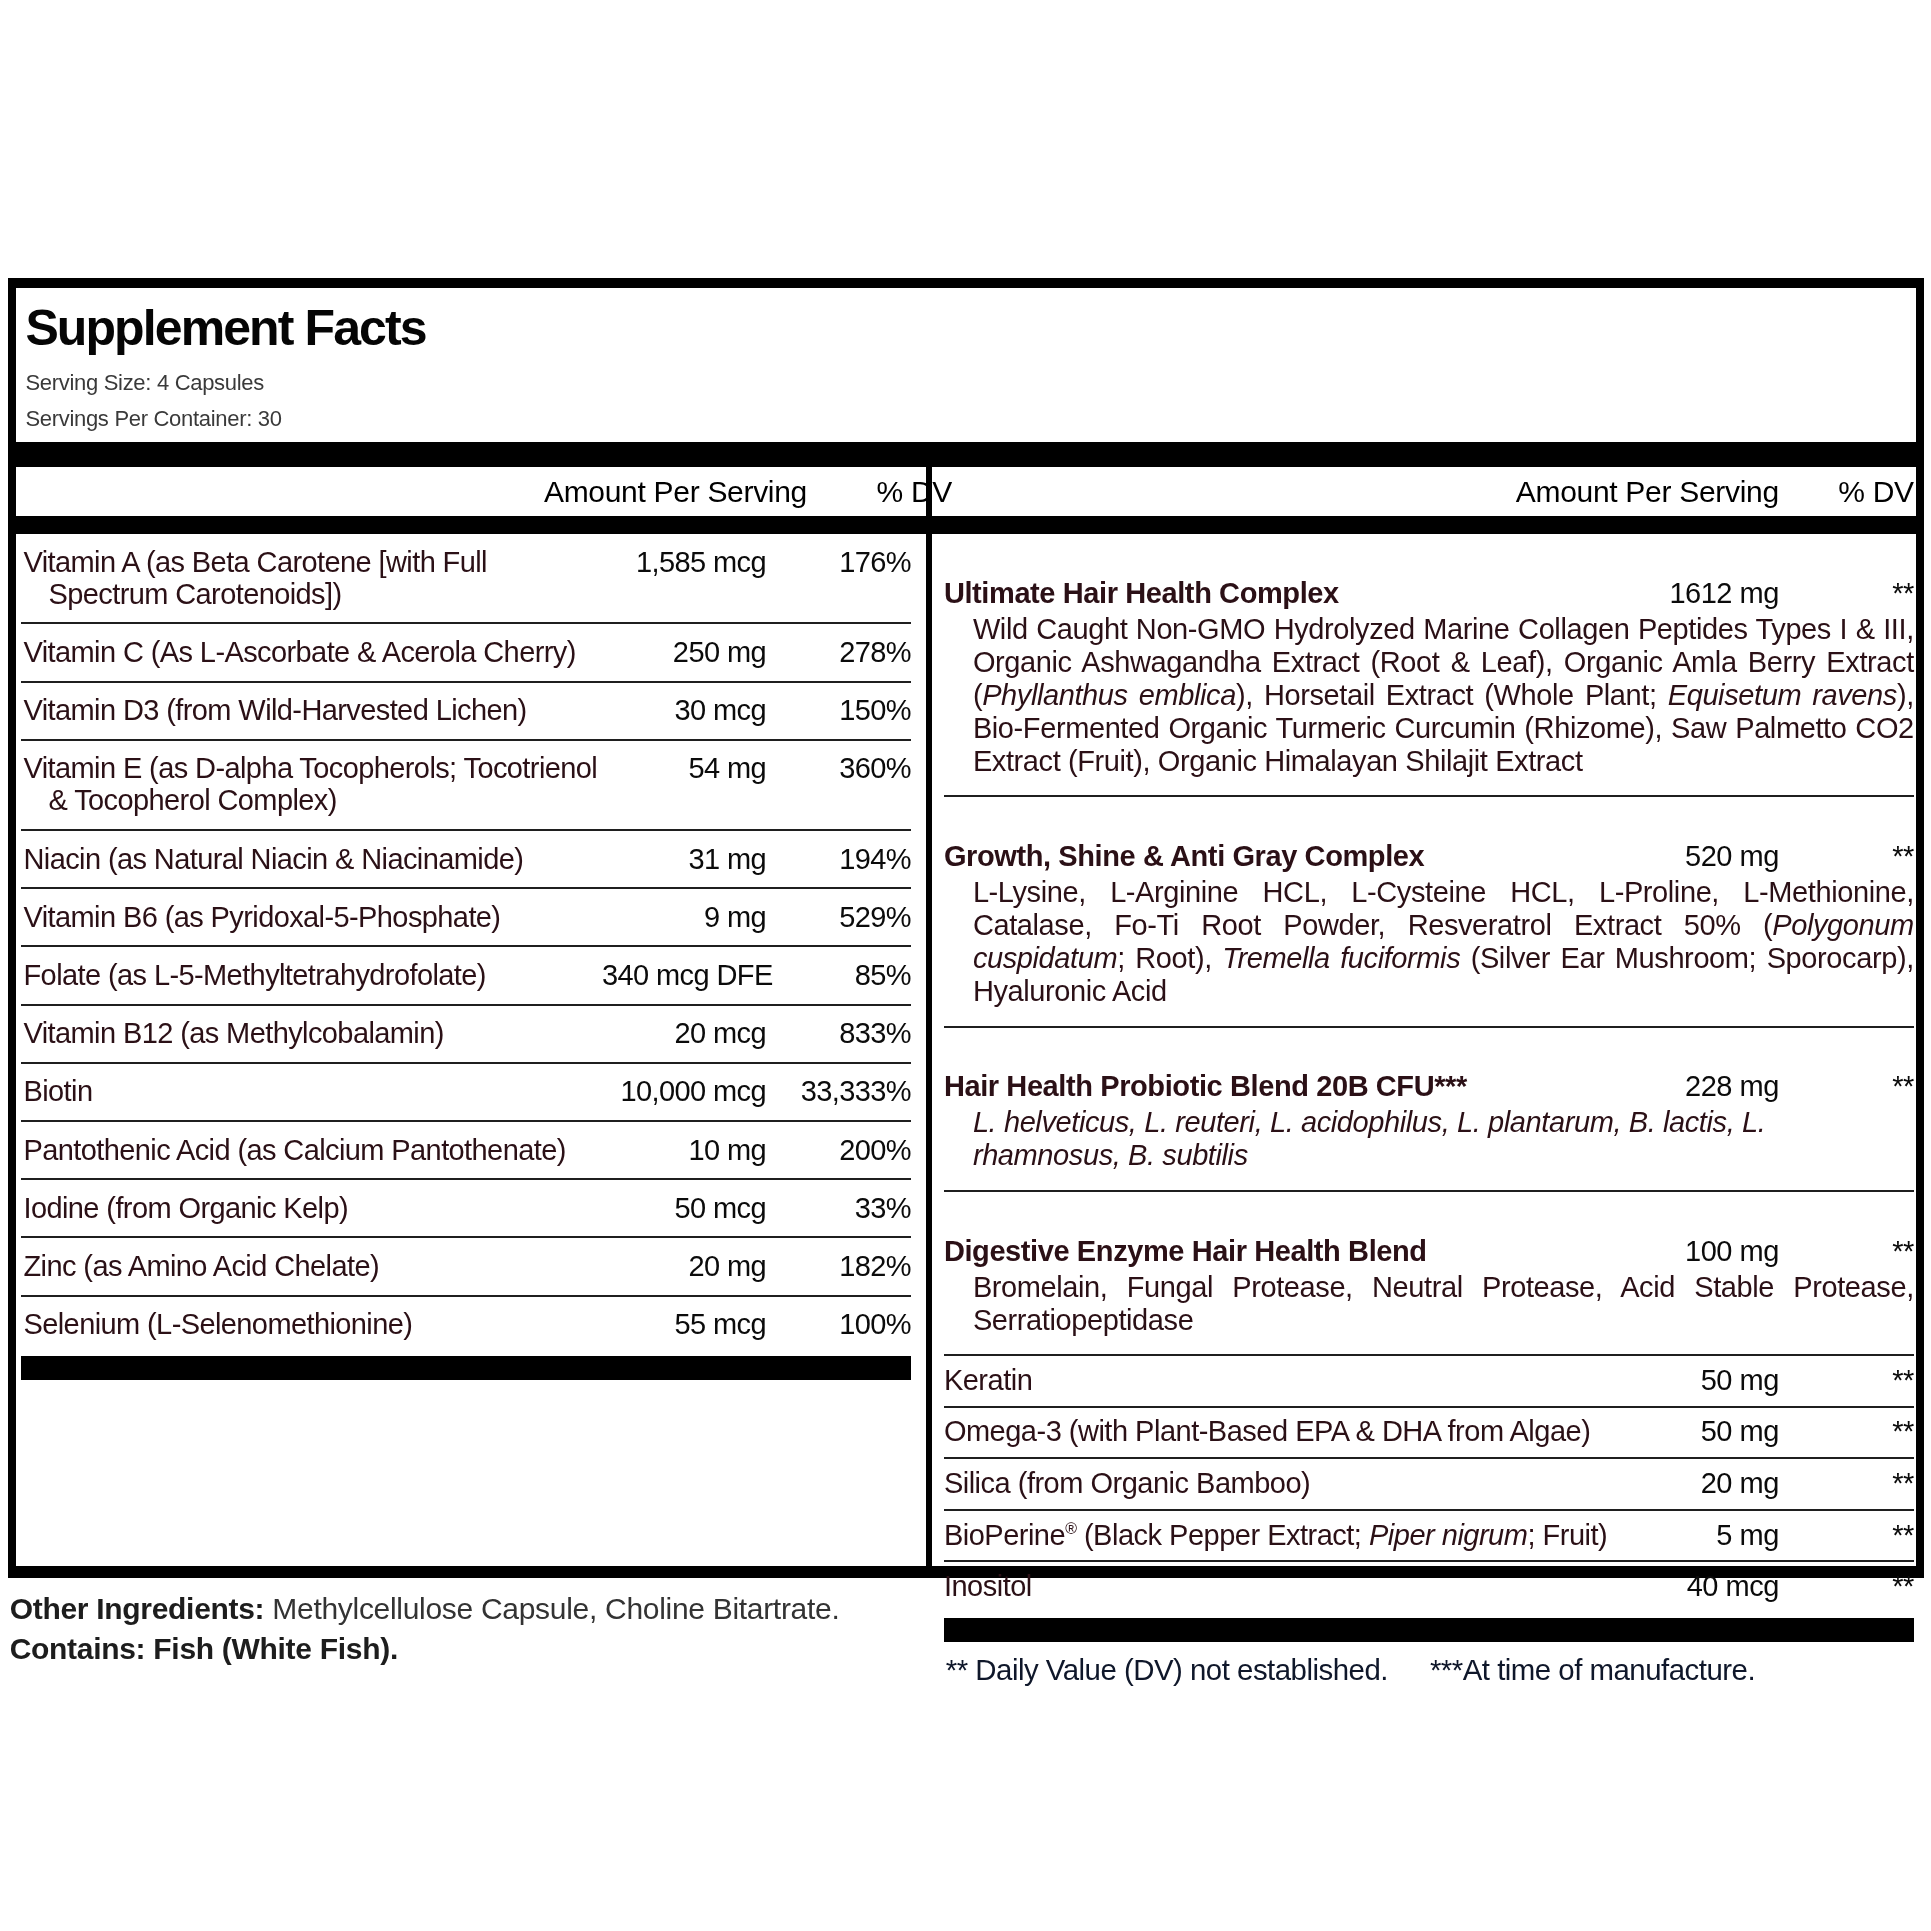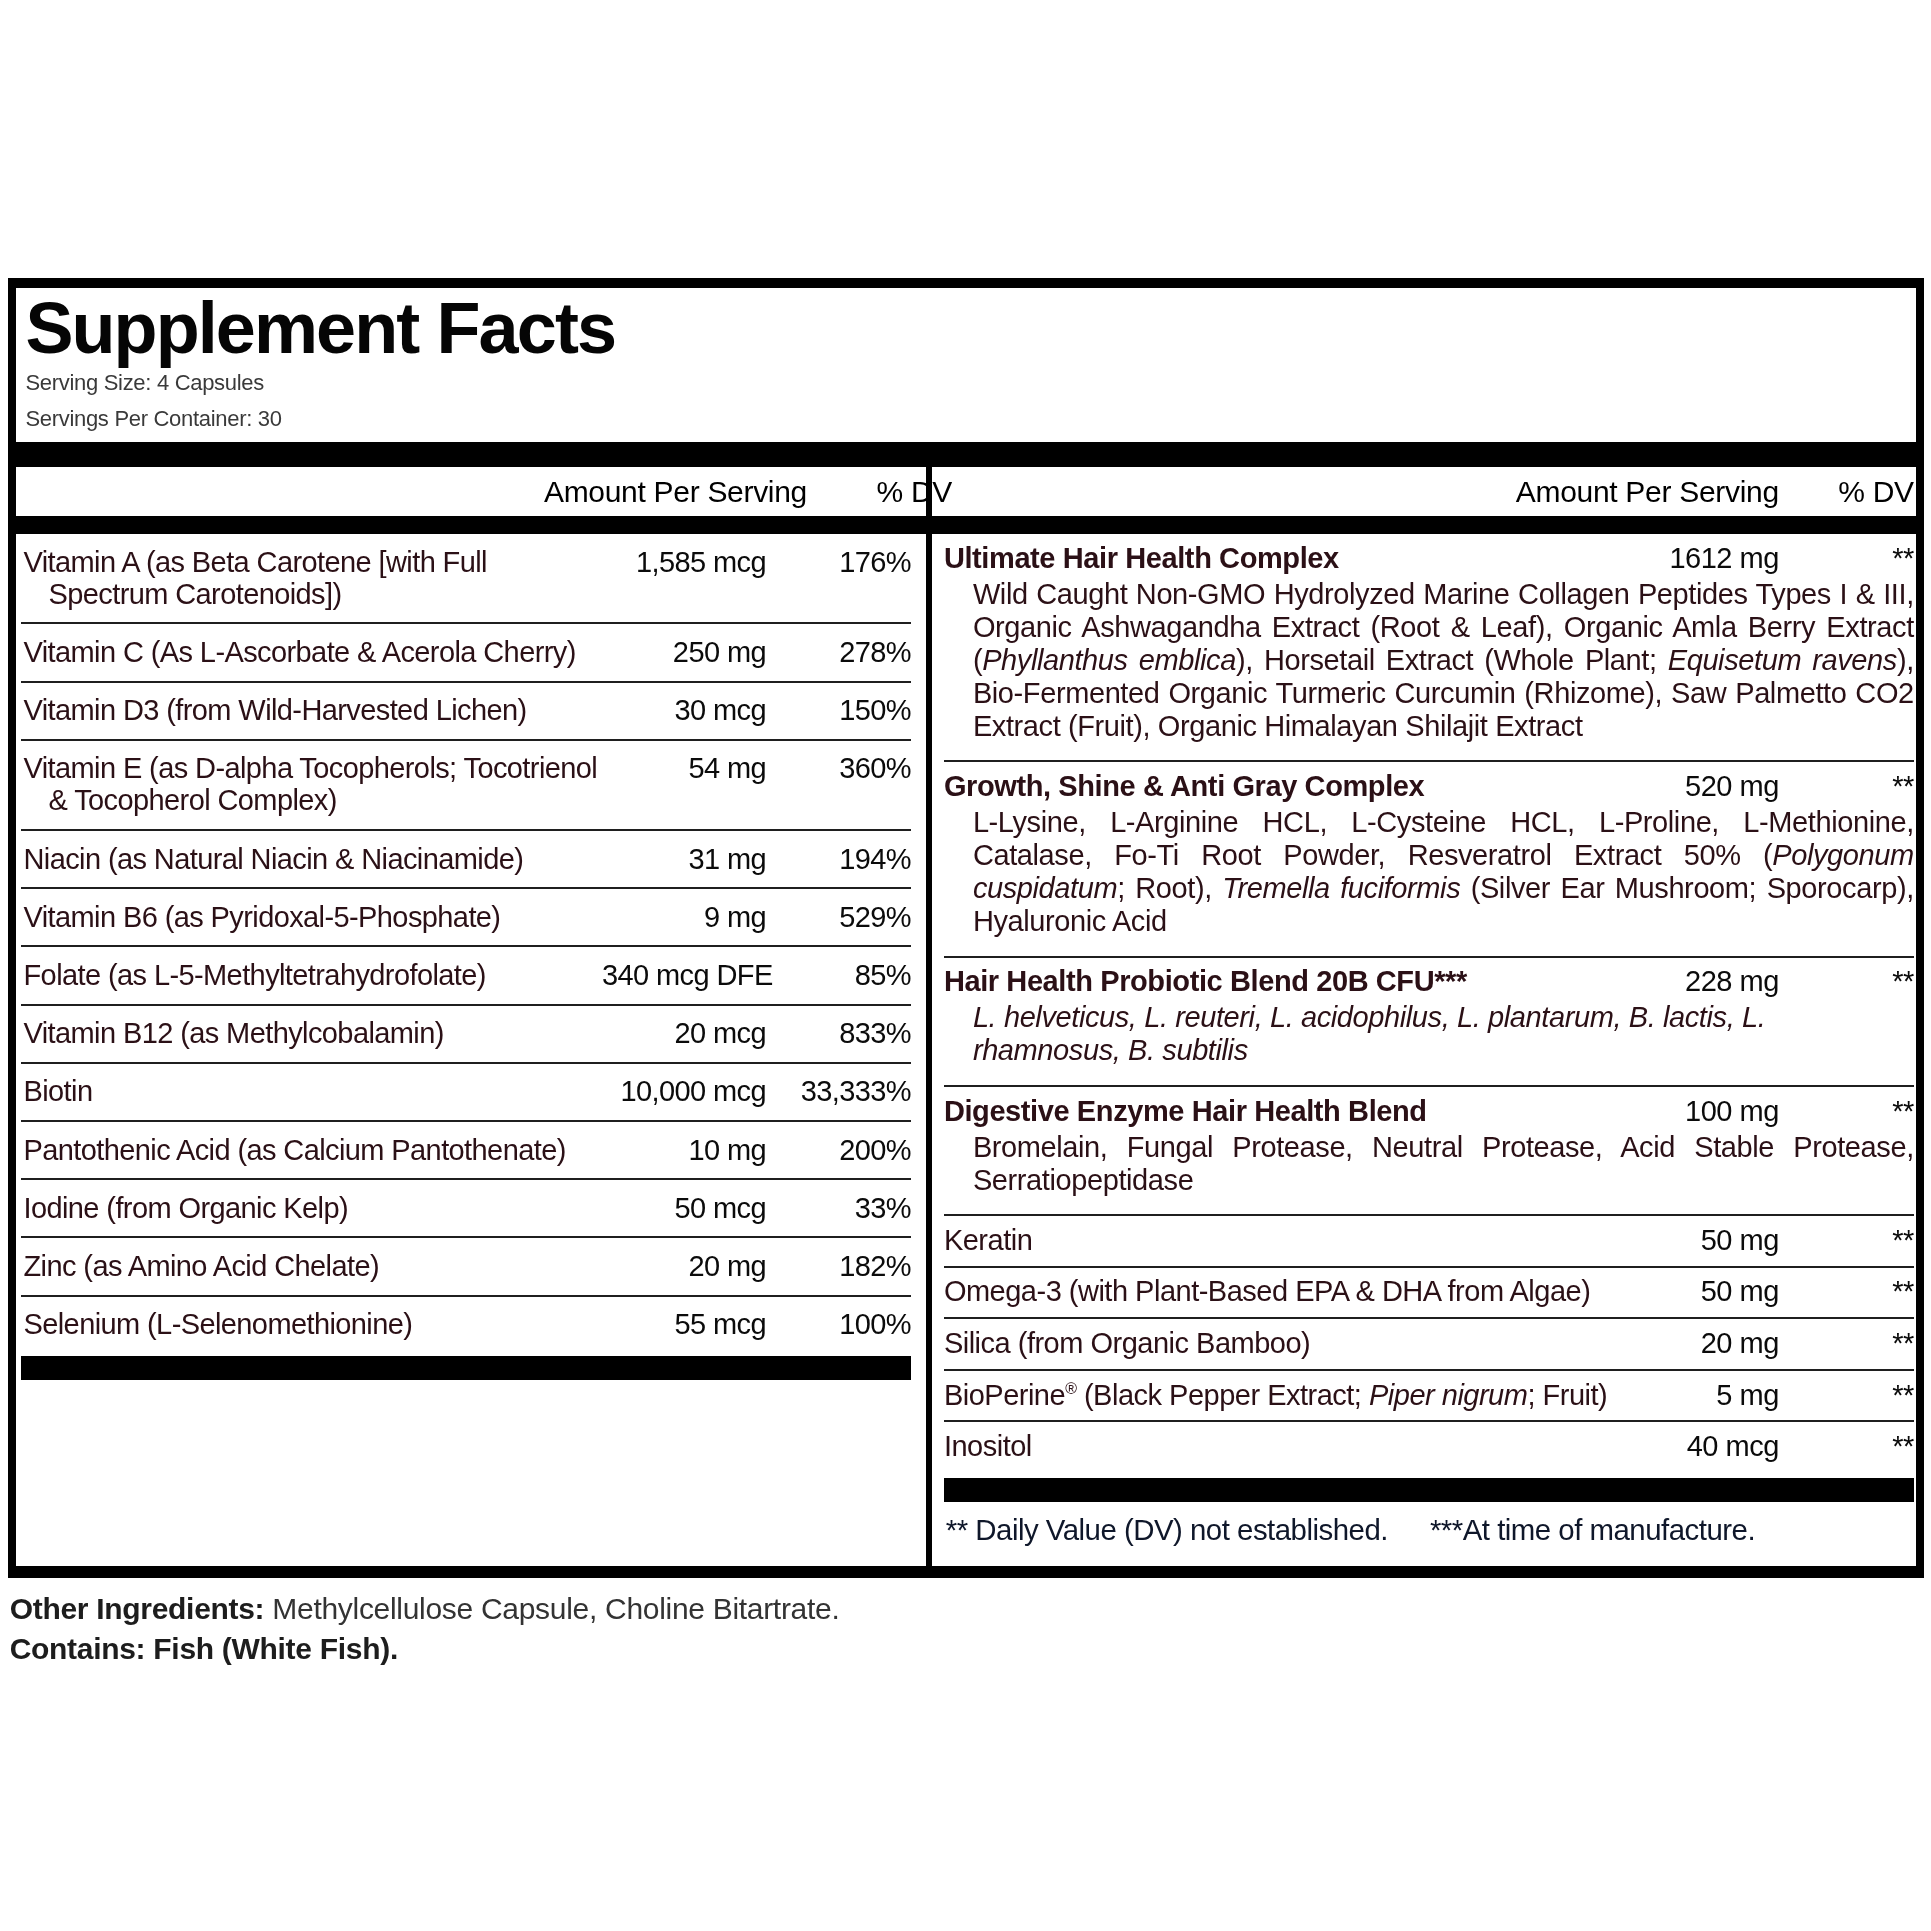--- a/index.html
+++ b/index.html
@@ -1,20 +1,20 @@
 <!DOCTYPE html>
 <html><head>
 <meta charset="utf-8">
 <style>
   html,body{margin:0;padding:0;background:#fff;}
   body{width:1931px;height:1931px;position:relative;font-family:"Liberation Sans",sans-serif;color:#000;}
   .panel{position:absolute;left:7.7px;top:278px;width:1916px;height:1300px;box-sizing:border-box;
          border:8.7px solid #000;border-top-width:10.6px;border-bottom-width:12.6px;background:#fff;}
   .head{height:154px;box-sizing:border-box;padding:3.9px 9.7px 0 9.7px;}
-  .title{font-size:72px;font-weight:bold;letter-spacing:-1.9px;line-height:73px;color:#050505;}
+  .title{font-size:50px;font-weight:bold;letter-spacing:-1.9px;line-height:73px;color:#050505;}
   .serv{font-size:22px;color:#3a3a3a;line-height:36px;letter-spacing:-0.3px;}
   .serv:first-of-type{margin-top:6.8px;}
   .tablewrap{position:relative;height:calc(100% - 154px);}
   .divider{position:absolute;left:910px;top:0;bottom:0;width:6.8px;background:#000;}
   .bar1{height:25px;background:#000;}
   .hdrrow{display:flex;height:49px;align-items:center;font-size:30px;letter-spacing:-0.3px;margin-left:41px;}
   .halfL{width:905px;box-sizing:border-box;display:flex;padding:0 9.7px 0 5.8px;}
   .halfR{flex:1;box-sizing:border-box;display:flex;padding:0 1.9px 0 16.4px;}
   .h-amt{flex:1;text-align:right;}
   .h-dv-l{width:145px;text-align:right;}
@@ -33,21 +33,21 @@
   .endbar{height:24px;background:#000;margin-top:2.9px;}
   
   .rrow{padding:5.8px 0 6.8px;border-bottom:2.9px solid #1f1f1f;font-size:29px;line-height:33px;letter-spacing:-0.5px;}
   .rrow.last{border-bottom:none;}
   .rrow .top{display:flex;}
   .rrow .nmr{flex:1;color:#2b1016;line-height:37px;}
   .rrow.has-desc .nmr{font-weight:bold;letter-spacing:-0.4px;}
   .rrow .amt{width:150px;text-align:right;white-space:nowrap;color:#0b0b0b;line-height:37px;}
   .rrow .dv{width:135px;text-align:right;white-space:nowrap;color:#0b0b0b;line-height:37px;}
   .rrow .desc{margin:1px 0 5.8px;padding-left:29px;color:#2b1016;letter-spacing:-0.4px;}
-  .rrow.has-desc{padding-bottom:11.6px;}
+  .rrow.has-desc{padding-bottom:11.6px;margin-top:35px;}
   .desc.j{text-align:justify;}
   .desc i, .nmr i{font-style:italic;}
   sup{font-size:55%;line-height:0;}
   .endbarR{height:24px;background:#000;margin:5.8px 0 7.7px;}
   .footnote{display:flex;gap:42px;font-size:29.4px;color:#0f172a;letter-spacing:-0.5px;padding:3.9px 0 0 1.9px;}
   
   .footer{position:absolute;left:9.7px;top:1589px;font-size:30px;line-height:40px;letter-spacing:-0.3px;color:#333;}
   .footer b{color:#1d1d1d;}
 </style>
 </head>

